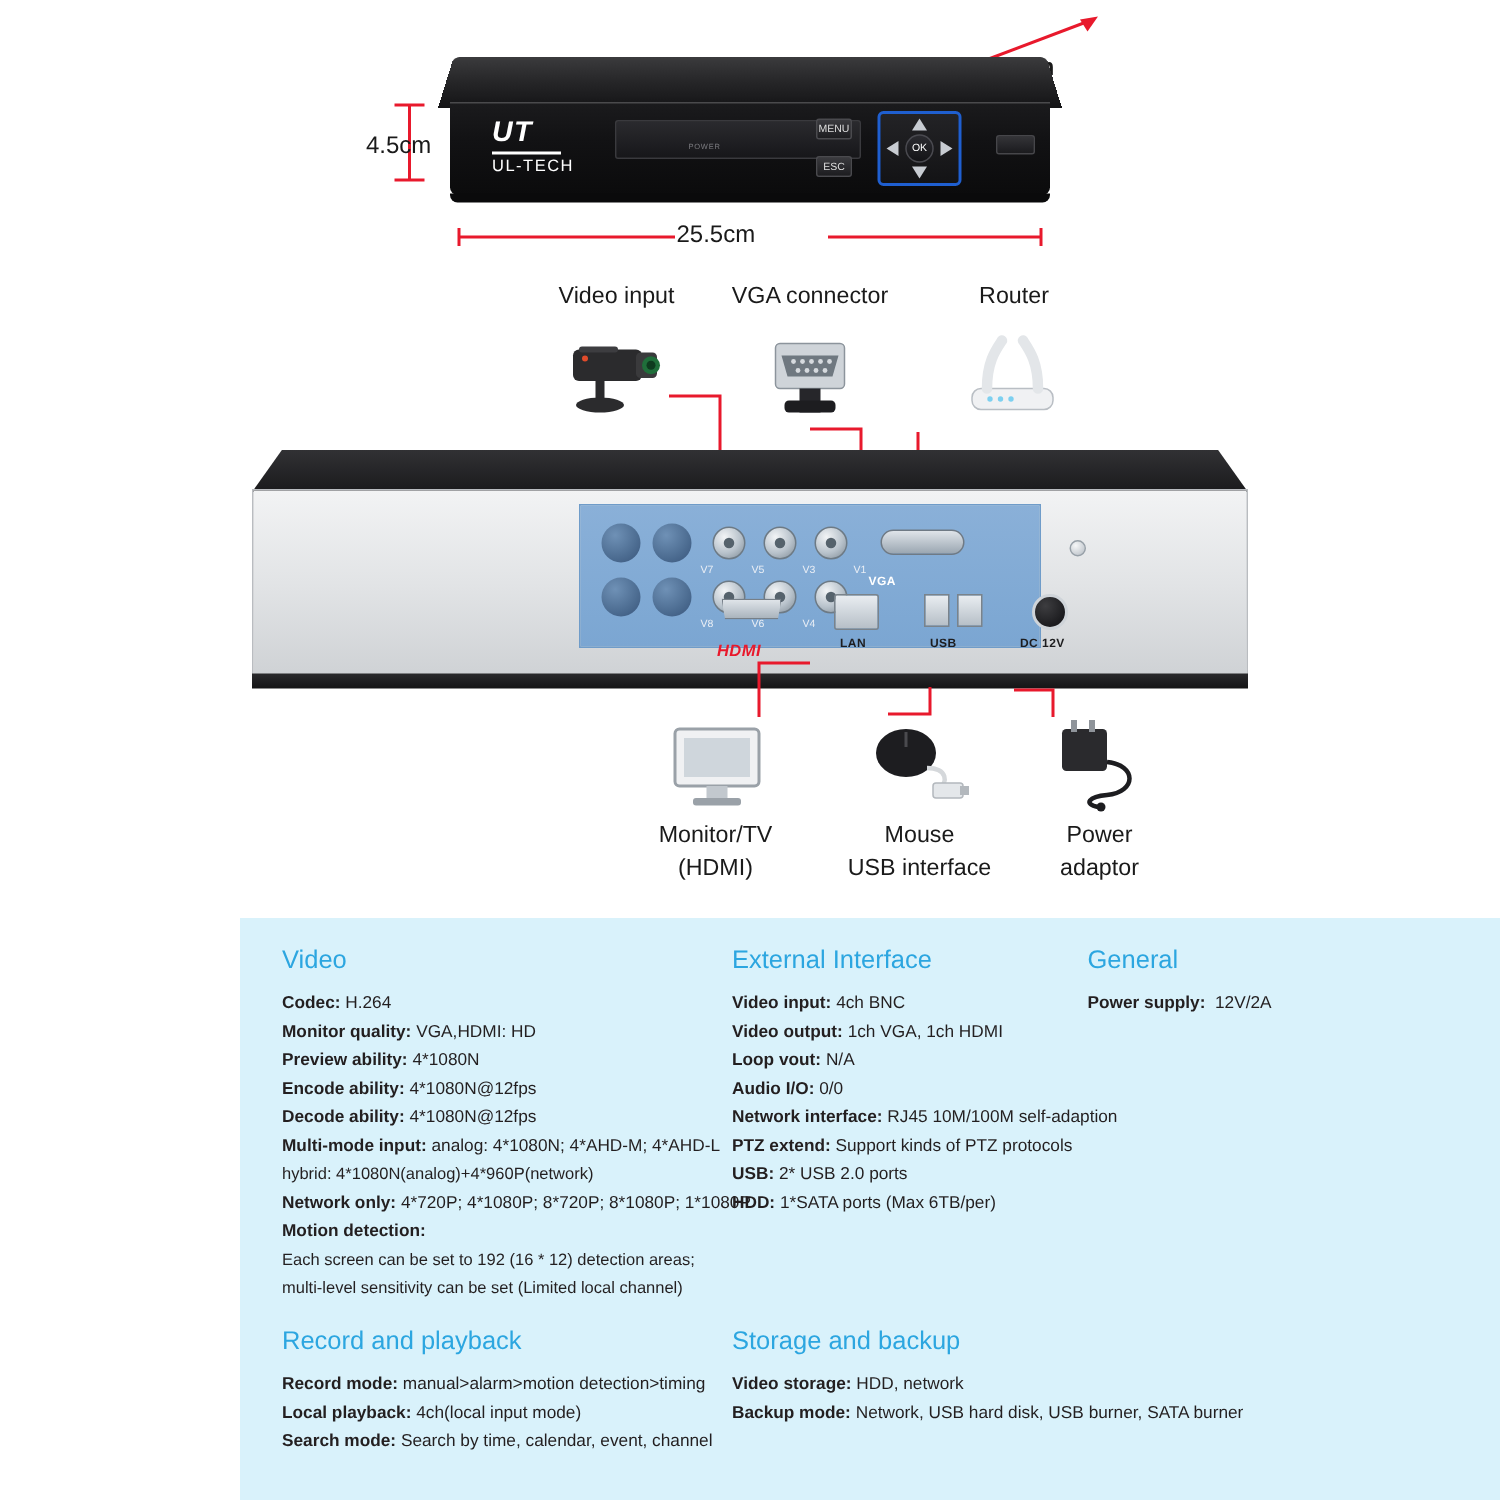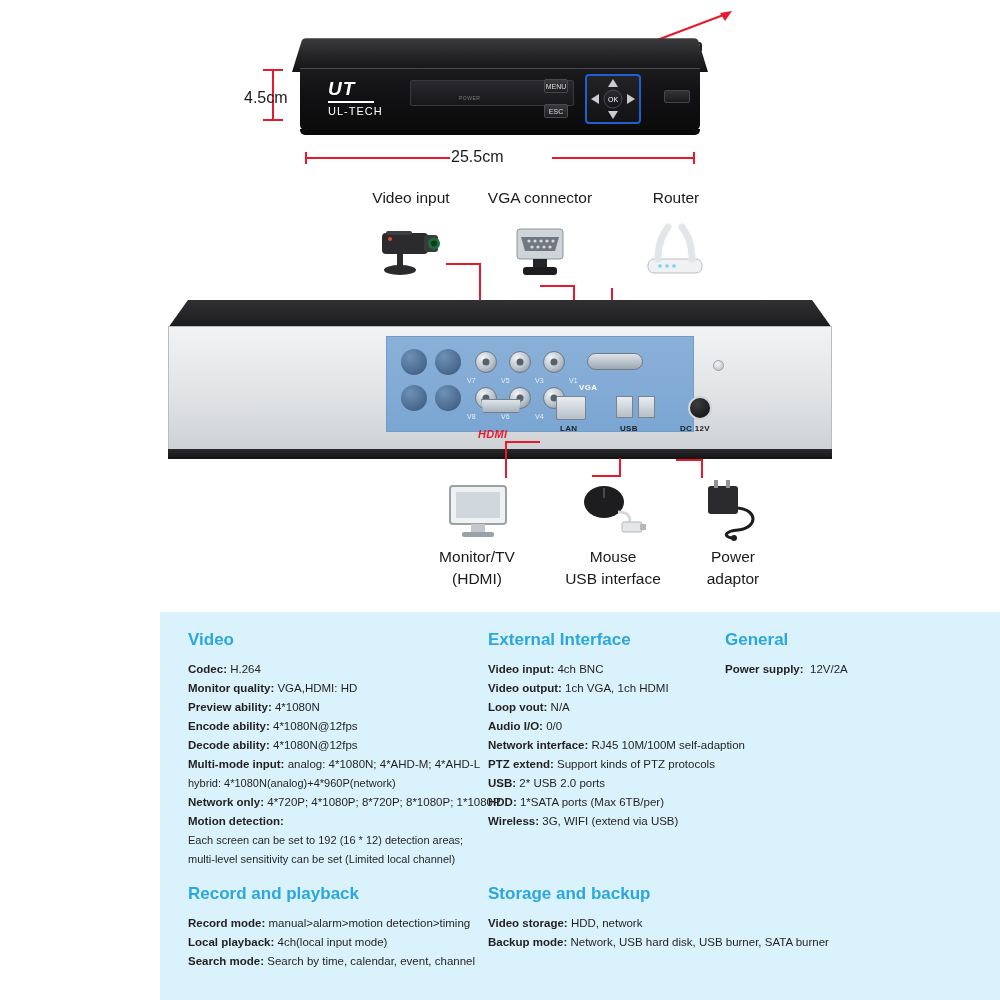--- a/index.html
+++ b/index.html
@@ -139,21 +139,21 @@
   }
   .screw { position:absolute; width:11px;height:11px;border-radius:50%;
     background:radial-gradient(circle at 35% 30%, #f6f7f8, #b6bdc4); border:1px solid #97a0a8; }
 
   
   .spec-panel {
     position:absolute; left:160px; top:612px; width:840px; height:388px;
     background:#d9f2fb;
   }
   .spec-h {
-    color:#2ca6e0; font-size:17px; margin:0 0 10px 0; font-weight:bold;
+    color:#2ca6e0; font-size:17px; margin:0 0 10px 0; font-weight:normal;
   }
   .spec-row { font-size:11.5px; line-height:19px; color:#231f20; }
   .spec-row .k { font-weight:bold; }
   .spec-free { font-size:11px; line-height:19px; color:#231f20; }
 </style>
 </head>
 <body>
 
 <div class="stage">
 
@@ -385,21 +385,20 @@
     <div class="abs" style="left:328px; top:18px; width:340px;">
       <div class="spec-h">External Interface</div>
       <div class="spec-row"><span class="k">Video input:</span> <span>4ch BNC</span></div>
       <div class="spec-row"><span class="k">Video output:</span> <span>1ch VGA, 1ch HDMI</span></div>
       <div class="spec-row"><span class="k">Loop vout:</span> <span>N/A</span></div>
       <div class="spec-row"><span class="k">Audio I/O:</span> <span>0/0</span></div>
       <div class="spec-row"><span class="k">Network interface:</span> <span>RJ45 10M/100M self-adaption</span></div>
       <div class="spec-row"><span class="k">PTZ extend:</span> <span>Support kinds of PTZ protocols</span></div>
       <div class="spec-row"><span class="k">USB:</span> <span>2* USB 2.0 ports</span></div>
       <div class="spec-row"><span class="k">HDD:</span> <span>1*SATA ports (Max 6TB/per)</span></div>
-      <div class="spec-row"><span class="k">Wireless:</span> <span>3G, WIFI (extend via USB)</span></div>
     </div>
 
     <div class="abs" style="left:565px; top:18px; width:250px;">
       <div class="spec-h">General</div>
       <div class="spec-row"><span class="k">Power supply:</span> &nbsp;<span>12V/2A</span></div>
     </div>
 
     <div class="abs" style="left:28px; top:272px; width:340px;">
       <div class="spec-h">Record and playback</div>
       <div class="spec-row"><span class="k">Record mode:</span> <span>manual&gt;alarm&gt;motion detection&gt;timing</span></div>

